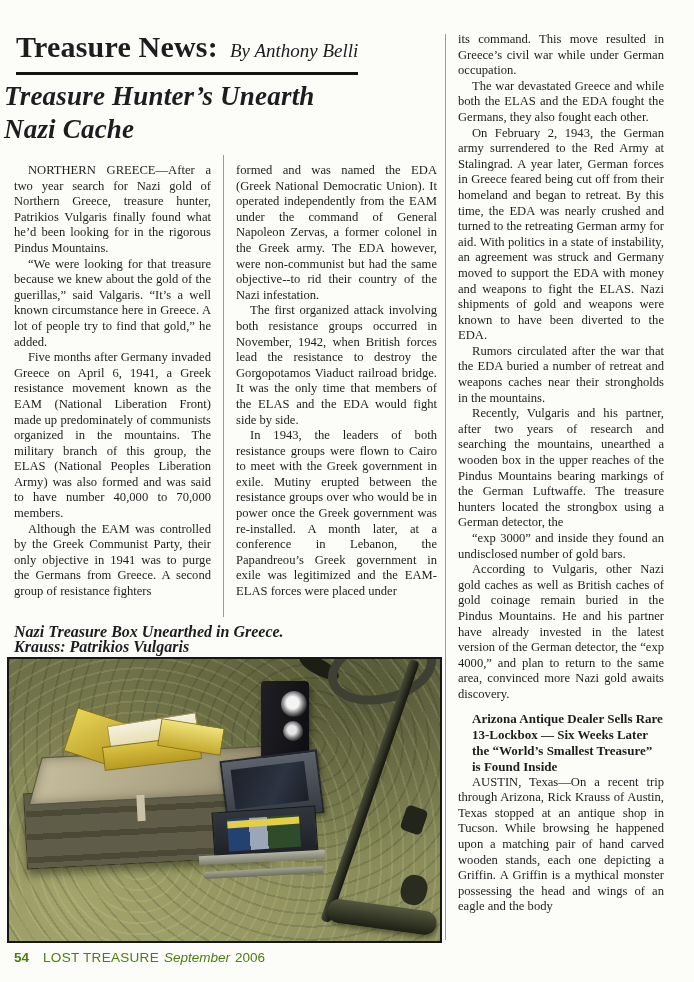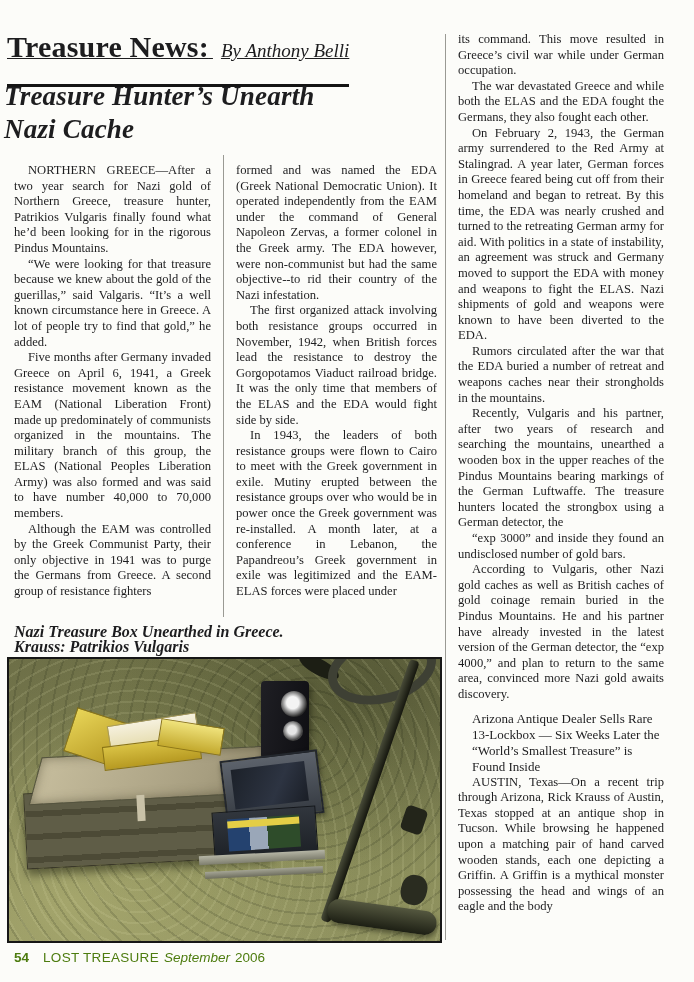--- a/index.html
+++ b/index.html
@@ -4,24 +4,23 @@
 <style>
   html,body{margin:0;padding:0;}
   body{
     width:694px;height:982px;position:relative;overflow:hidden;
     background:#fcfcf9;
     font-family:"Liberation Serif","DejaVu Serif",serif;
     color:#1d1d1f;
   }
   
   .masthead{
-    position:absolute;left:7px;top:30px;
-    display:inline-block;border-bottom:3px solid #141414;padding-bottom:20px;
+    position:absolute;left:16px;top:30px;
+    display:inline-block;border-bottom:3px solid #141414;padding-bottom:8px;
     white-space:nowrap;
-    text-decoration:underline;
   }
   .masthead-title{font-size:30px;font-weight:bold;letter-spacing:.2px;}
   .masthead-byline{font-size:19px;font-style:italic;margin-left:8px;}
   
   .headline{
     position:absolute;left:4px;top:80px;width:430px;
     font-size:27px;font-weight:bold;font-style:italic;line-height:33px;
     letter-spacing:.2px;margin:0;
   }
   .headline span{display:block;}
@@ -33,21 +32,21 @@
   .col p{margin:0;text-indent:14px;}
   .col p.noindent{text-indent:0;}
   .col1{left:14px;top:163px;width:197px;}
   .col2{left:236px;top:163px;width:201px;}
   .col3{left:458px;top:32px;width:206px;}
   .vrule{position:absolute;width:1px;background:#9a9a94;}
   .vrule1{left:223px;top:155px;height:462px;}
   .vrule2{left:445px;top:34px;height:906px;}
   .subhead{
     margin:8px 0 0 0;padding-left:14px;
-    font-weight:normal;font-style:normal;text-align:left;
+    font-weight:bold;font-style:normal;text-align:left;
     font-size:13px;line-height:16px;text-indent:0 !important;
   }
   
   .caption{
     position:absolute;left:14px;top:624px;width:430px;
     font-size:16px;line-height:15px;font-weight:bold;font-style:italic;
   }
   .caption div{margin:0;}
   
   .photo{

